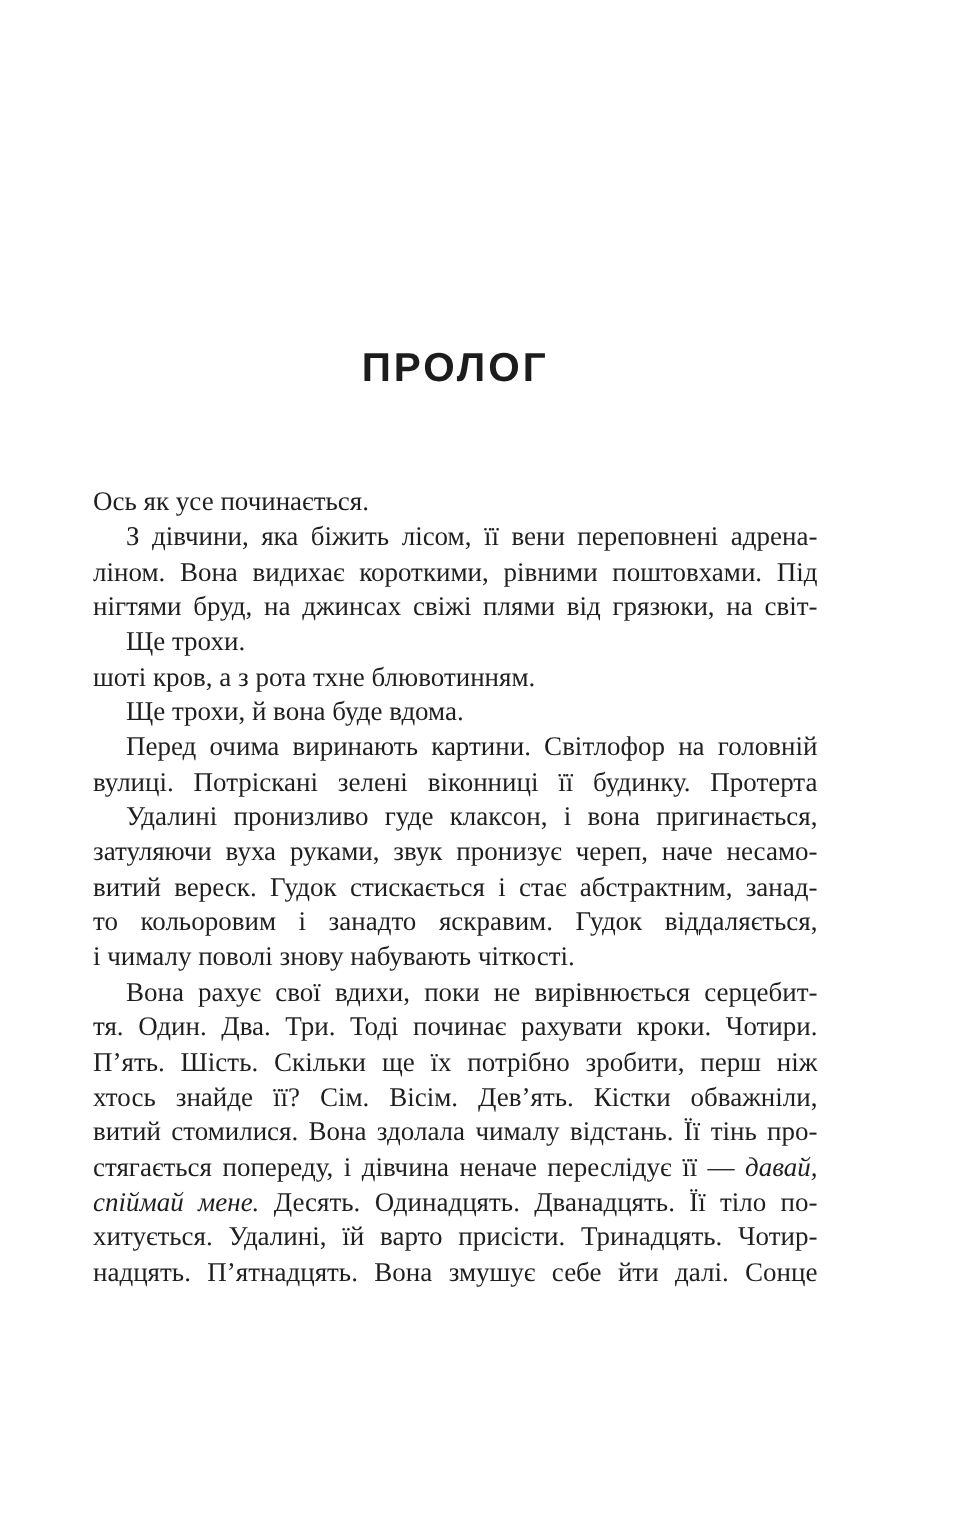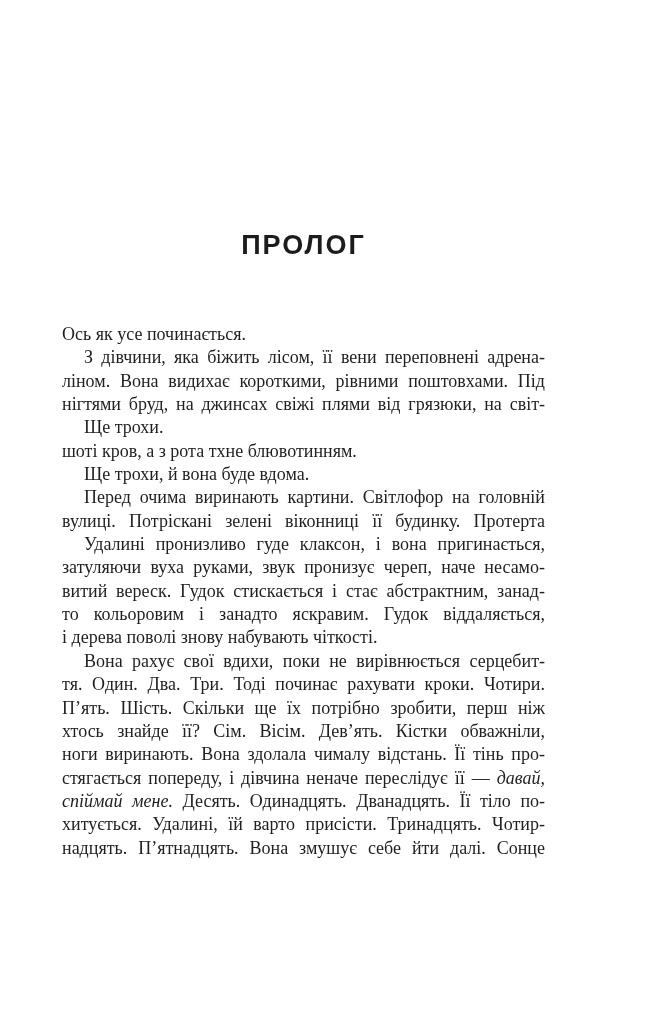--- a/index.html
+++ b/index.html
@@ -63,24 +63,24 @@
       <div class="line just">нігтями бруд, на джинсах свіжі плями від грязюки, на світ-</div>
       <div class="line indent">Ще трохи.</div>
       <div class="line">шоті кров, а з рота тхне блювотинням.</div>
       <div class="line indent">Ще трохи, й вона буде вдома.</div>
       <div class="line indent just">Перед очима виринають картини. Світлофор на головній</div>
       <div class="line just">вулиці. Потріскані зелені віконниці її будинку. Протерта</div>
       <div class="line indent just">Удалині пронизливо гуде клаксон, і вона пригинається,</div>
       <div class="line just">затуляючи вуха руками, звук пронизує череп, наче несамо-</div>
       <div class="line just">витий вереск. Гудок стискається і стає абстрактним, занад-</div>
       <div class="line just">то кольоровим і занадто яскравим. Гудок віддаляється,</div>
-      <div class="line">і дерева поволі знову набувають чіткості.</div>
+      <div class="line">і чималу поволі знову набувають чіткості.</div>
       <div class="line indent just">Вона рахує свої вдихи, поки не вирівнюється серцебит-</div>
       <div class="line just">тя. Один. Два. Три. Тоді починає рахувати кроки. Чотири.</div>
       <div class="line just">П’ять. Шість. Скільки ще їх потрібно зробити, перш ніж</div>
       <div class="line just">хтось знайде її? Сім. Вісім. Дев’ять. Кістки обважніли,</div>
-      <div class="line just">ноги виринають. Вона здолала чималу відстань. Її тінь про-</div>
+      <div class="line just">витий стомилися. Вона здолала чималу відстань. Її тінь про-</div>
       <div class="line just">стягається попереду, і дівчина неначе переслідує її — <i>давай,</i></div>
       <div class="line just"><i>спіймай мене.</i> Десять. Одинадцять. Дванадцять. Її тіло по-</div>
       <div class="line just">хитується. Удалині, їй варто присісти. Тринадцять. Чотир-</div>
       <div class="line just">надцять. П’ятнадцять. Вона змушує себе йти далі. Сонце</div>
     </div>
 </div>
 
 </body></html>

